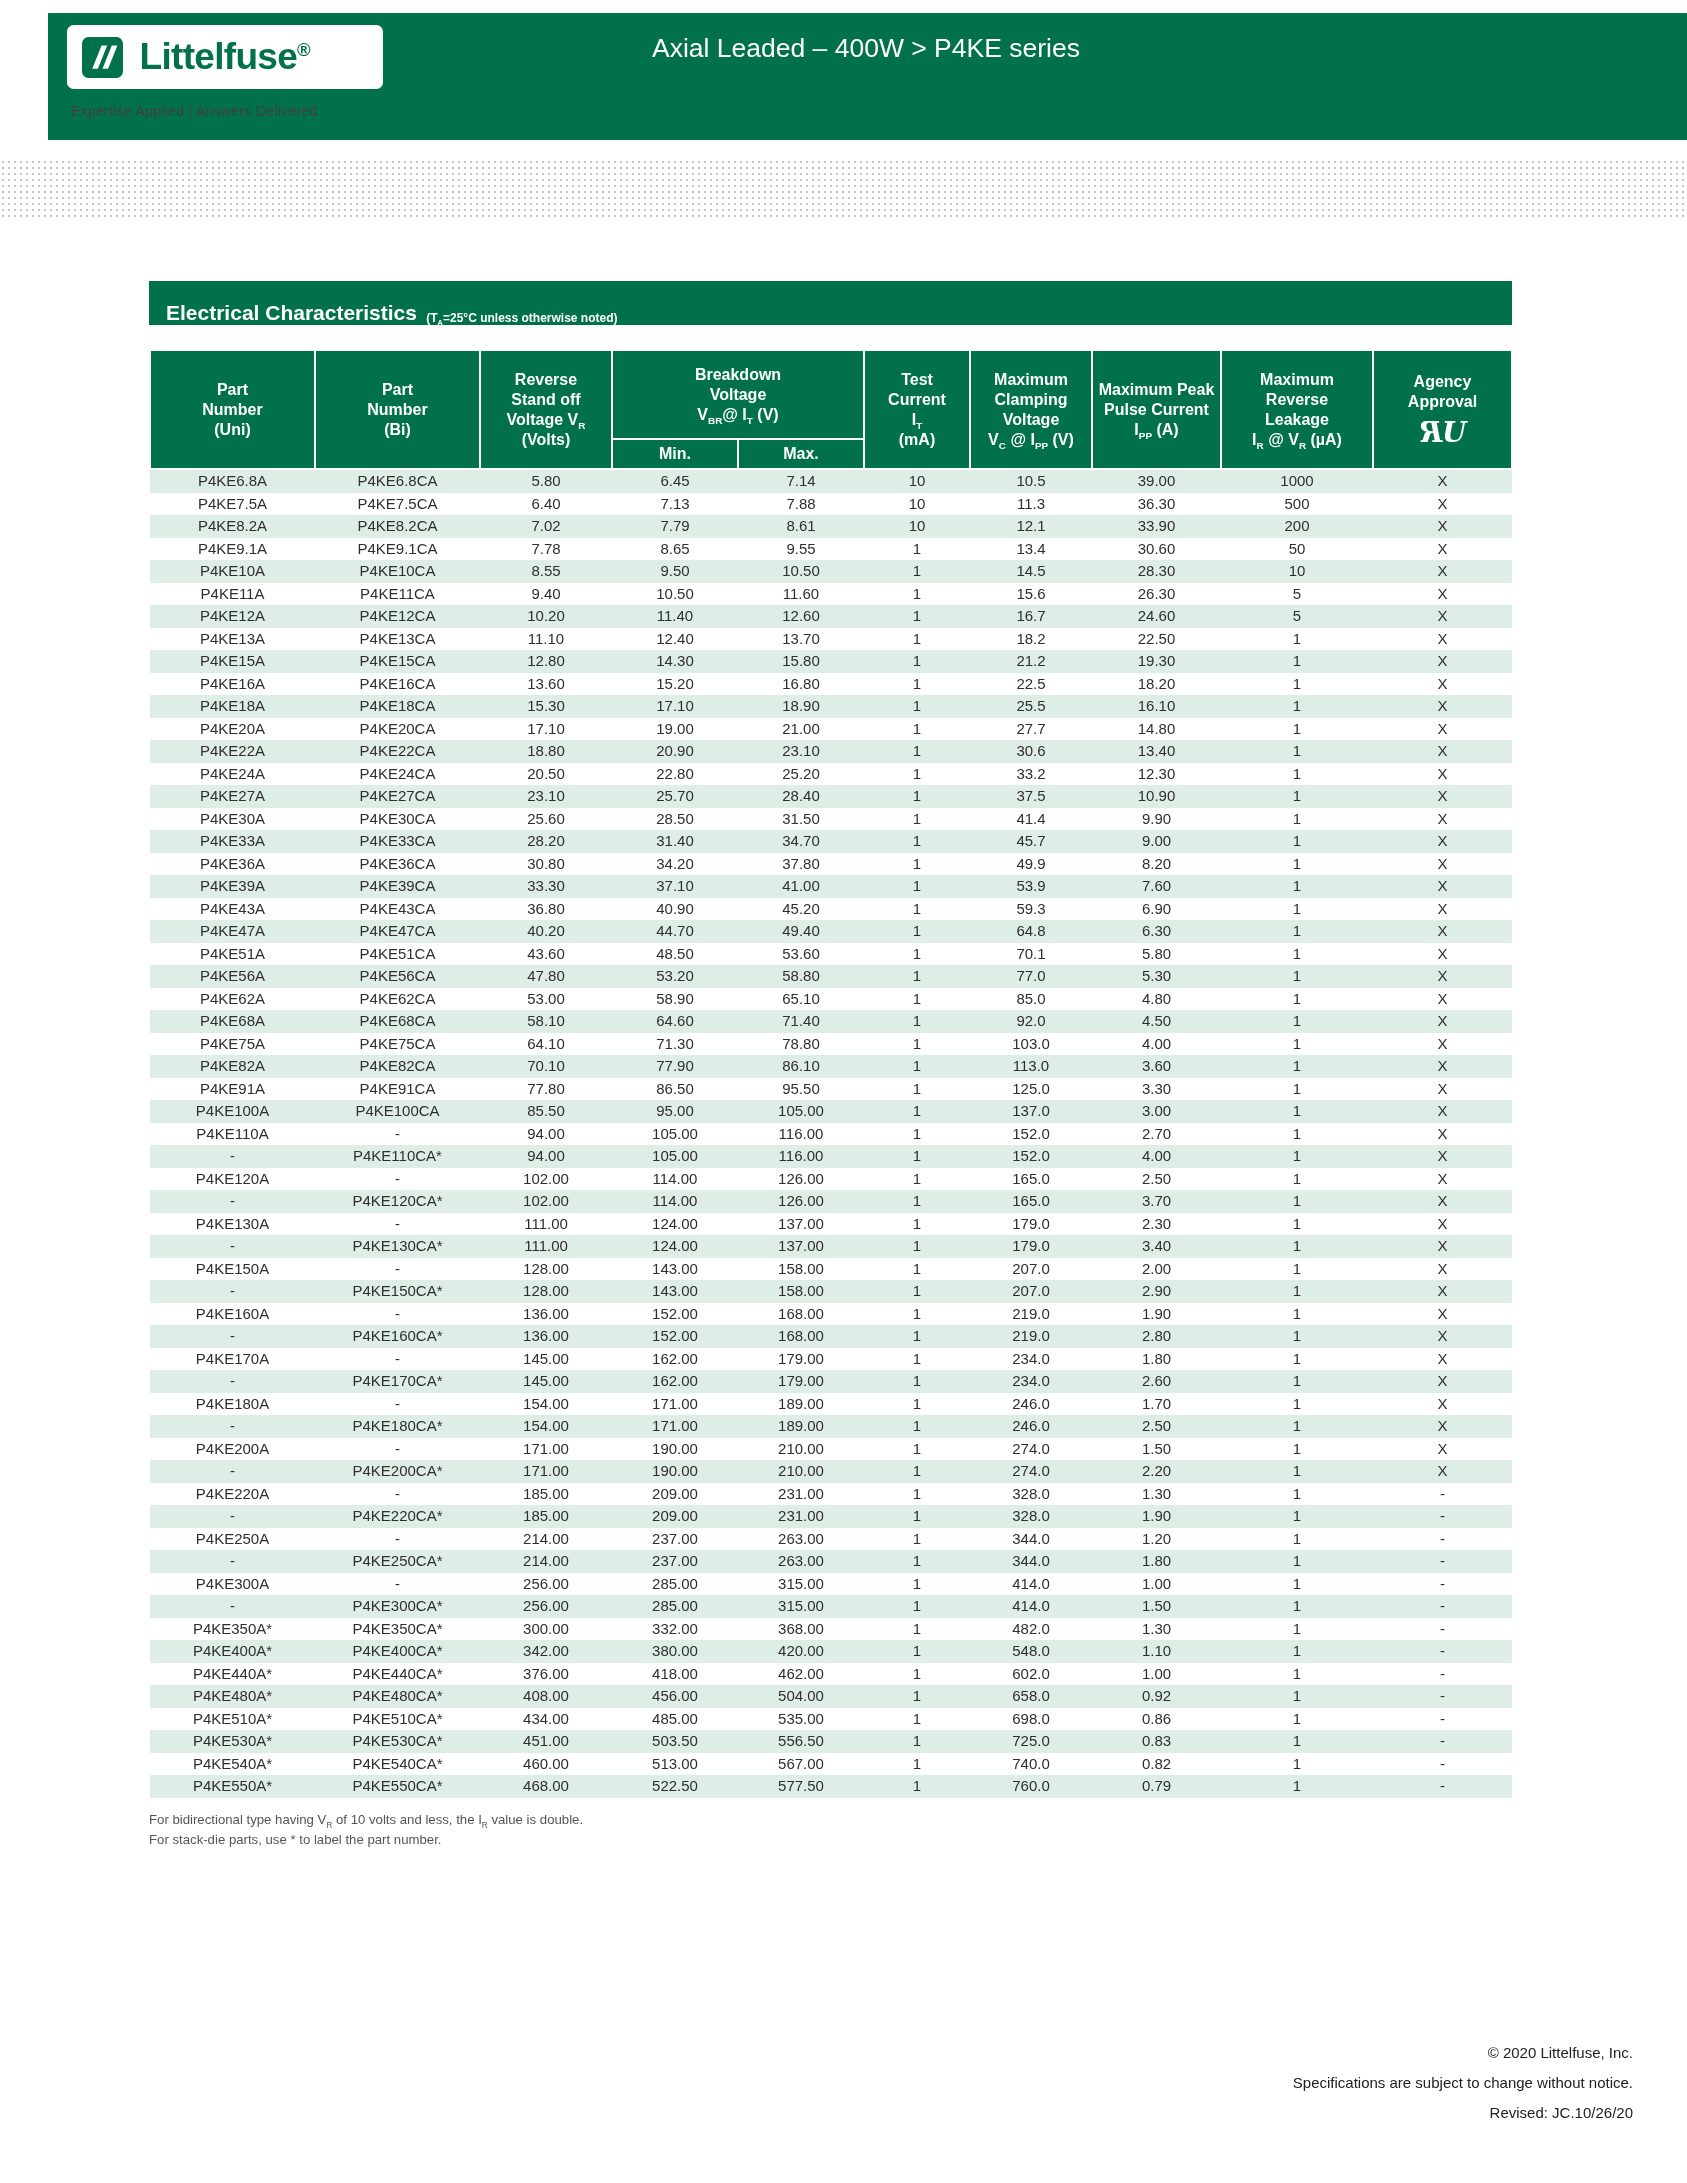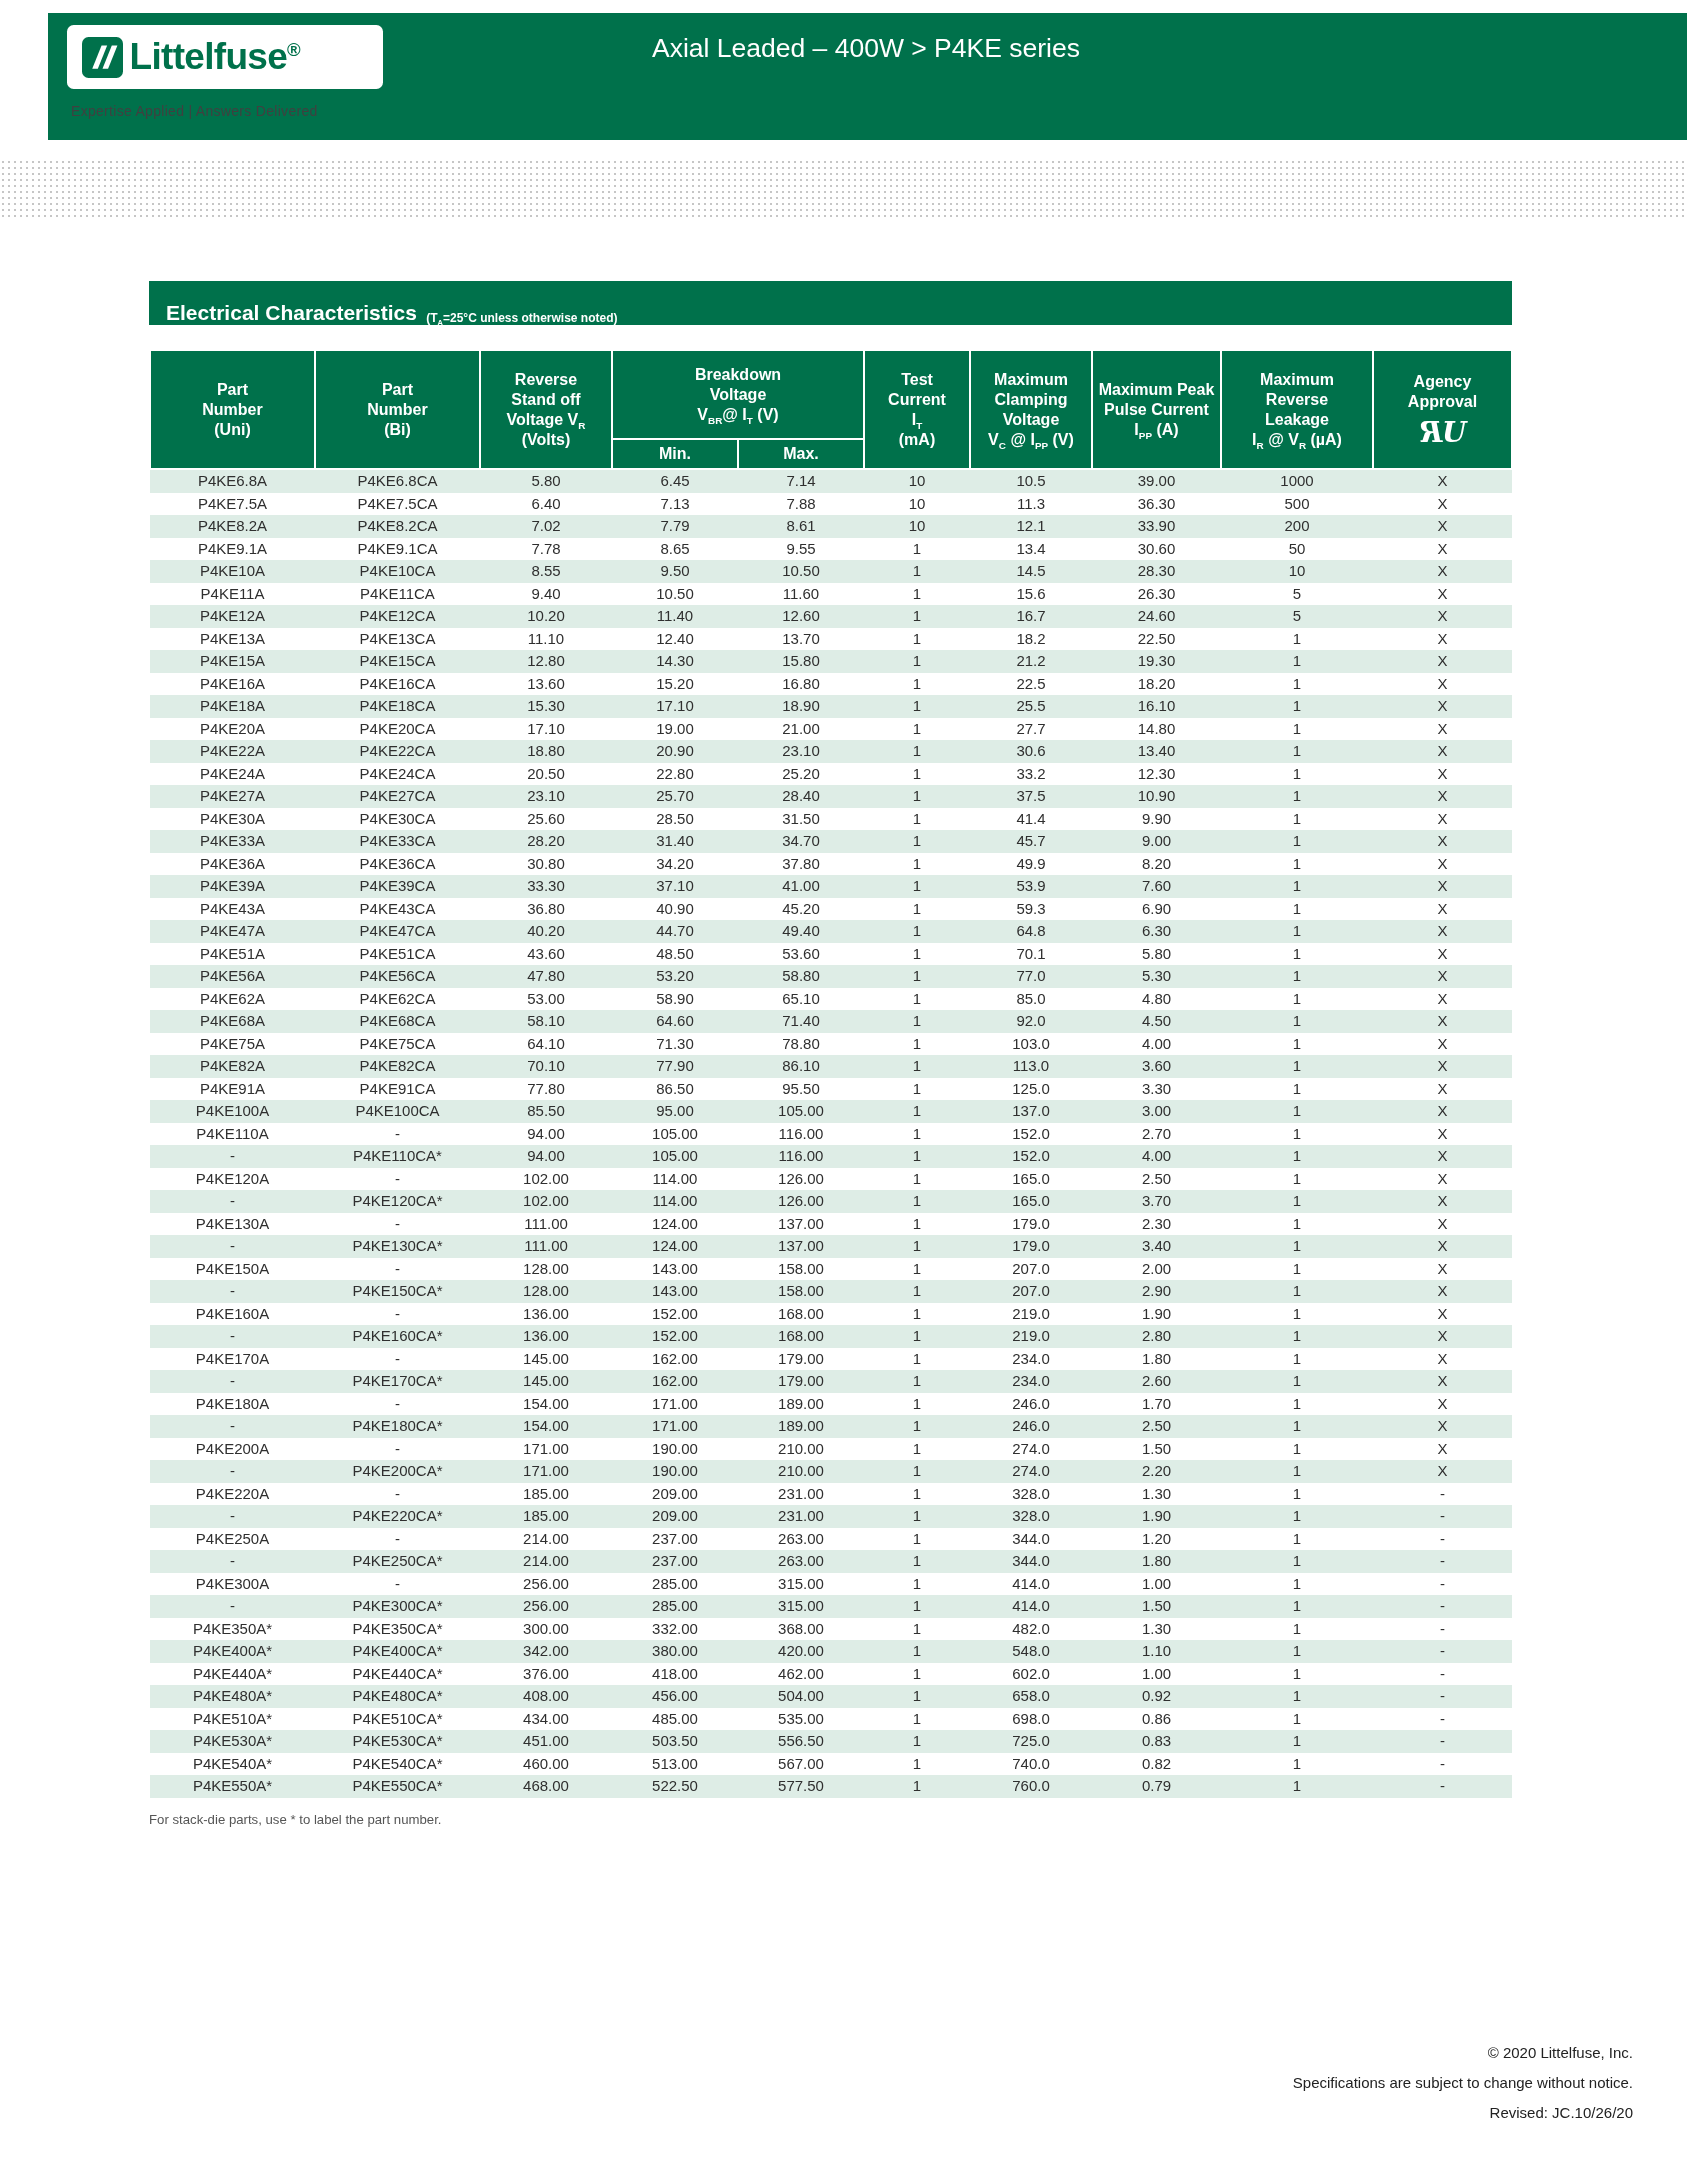--- a/index.html
+++ b/index.html
@@ -17,21 +17,21 @@
   sup{font-size:0.5em;}
 
   
   .green-bar{
     position:absolute;left:48px;top:13.2px;right:0;height:127px;
     background:var(--green);
   }
   .logo-box{
     position:absolute;left:67px;top:25px;width:316px;height:64px;
     background:#ffffff;border-radius:6.6px;
-    display:flex;align-items:center;gap:7px;padding:0 14.6px;
+    display:flex;align-items:center;gap:17px;padding:0 14.6px;
   }
   .lf-icon{width:41px;height:41px;flex:0 0 auto;}
   .logo-text{
     font-size:37px;font-weight:bold;color:var(--green);
     letter-spacing:-0.7px;white-space:nowrap;
   }
   .tagline{
     position:absolute;left:71px;top:103px;color:#404040;font-size:14px;
     letter-spacing:0.3px;
   }
@@ -861,20 +861,21 @@
           <td>1</td>
           <td>760.0</td>
           <td>0.79</td>
           <td>1</td>
           <td>-</td>
         </tr>
       </tbody>
   </table>
 
   <div class="footnotes">
+    <p>For bidirectional type having V<sub>R</sub> of 10 volts and less, the I<sub>R</sub> value is double.</p>
     <p>For stack-die parts, use * to label the part number.</p>
   </div>
 
   <div class="page-footer">
     <p>© 2020 Littelfuse, Inc.</p>
     <p>Specifications are subject to change without notice.</p>
     <p>Revised: JC.10/26/20</p>
   </div>
 
 </div>

